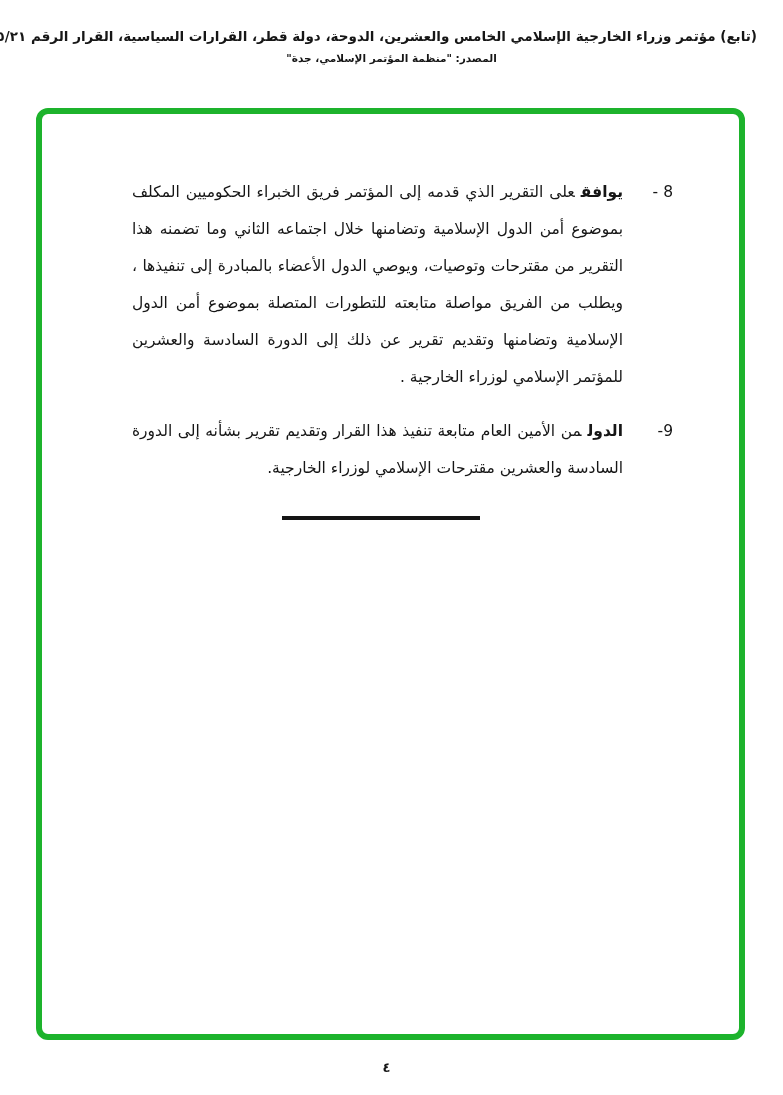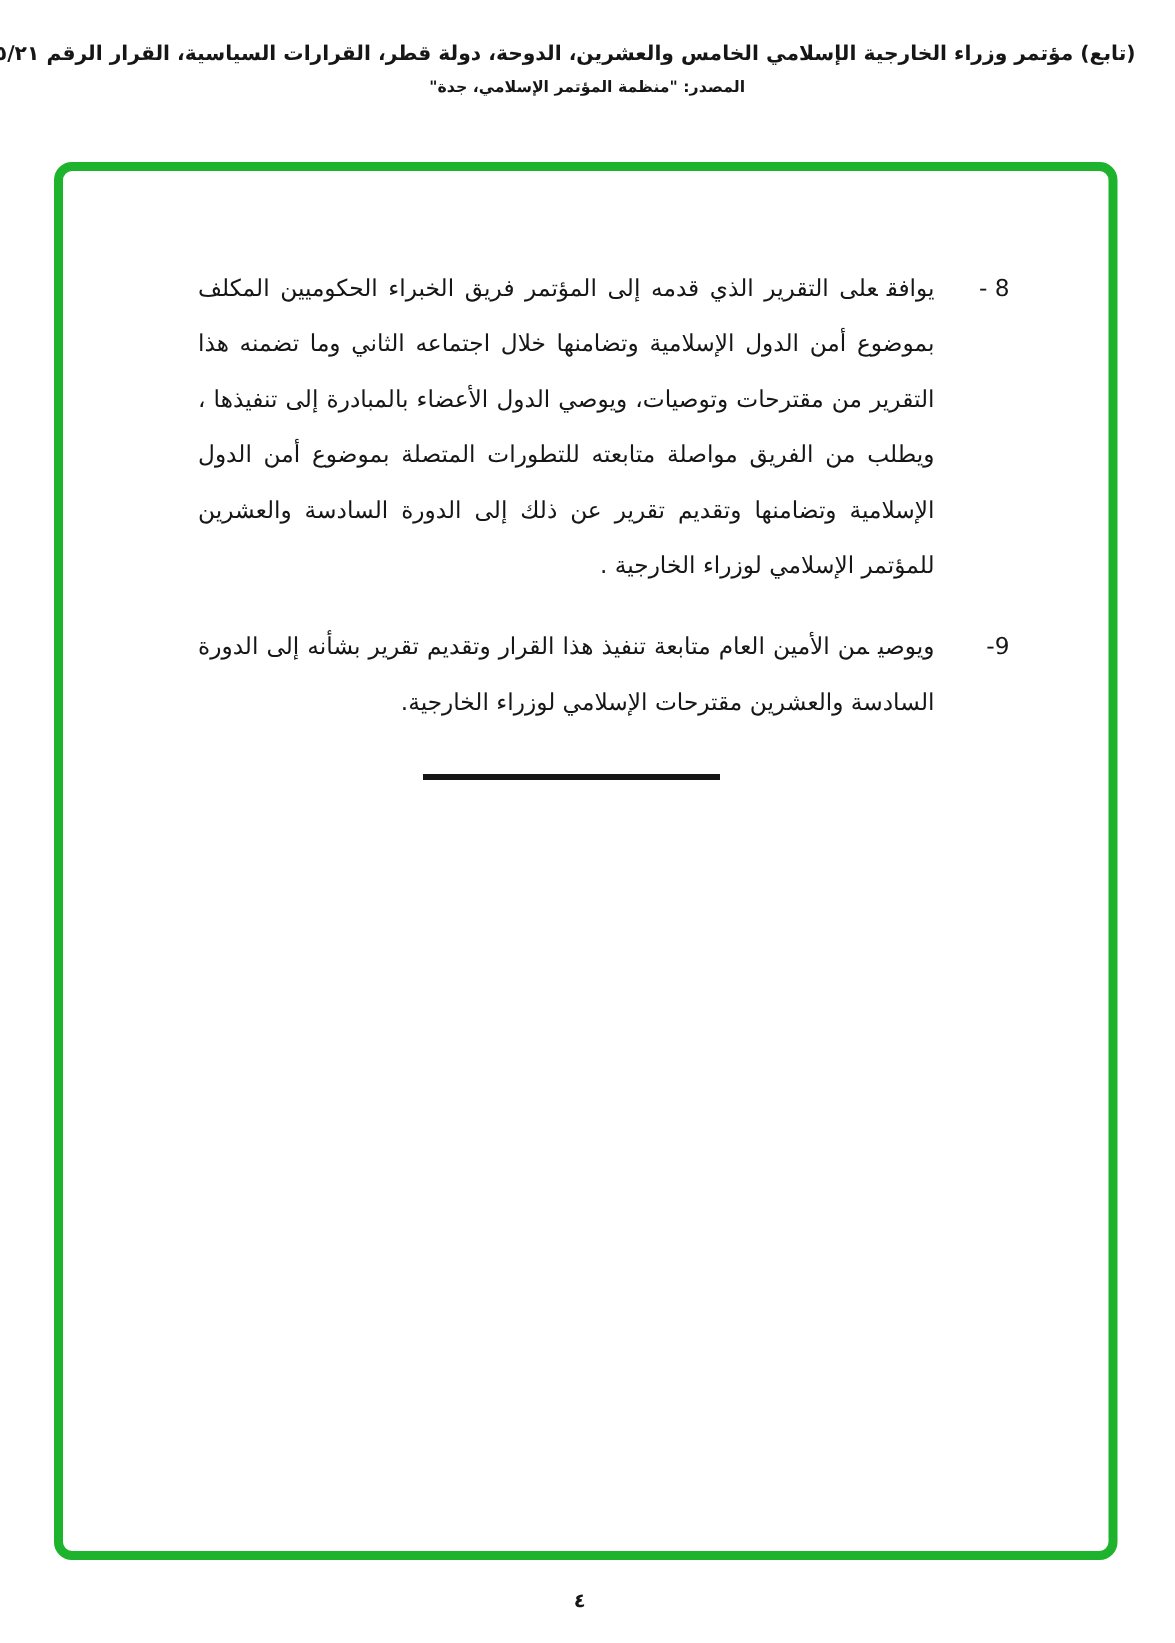--- a/index.html
+++ b/index.html
@@ -69,21 +69,21 @@
     flex: 0 0 36px;
     white-space: nowrap;
     text-align: right;
   }
   .item-text {
     flex: 1;
     text-align: justify;
     text-align-last: right;
   }
   .lead {
-    font-weight: normal;
+    font-weight: bold;
     margin-inline-end: 6px;
     margin-top: 44px;
   }
 
   .divider {
     width: 198px;
     height: 4px;
     background: #151515;
     margin: 29px 193px 0 150px;
   }
@@ -110,21 +110,21 @@
 <div class="frame">
   <div class="content">
 
     <div class="item">
       <span class="item-number">8 -</span>
       <span class="item-text"><span class="lead">يوافق</span><span>على التقرير الذي قدمه إلى المؤتمر فريق الخبراء الحكوميين المكلف بموضوع أمن الدول الإسلامية وتضامنها خلال اجتماعه الثاني وما تضمنه هذا التقرير من مقترحات وتوصيات، ويوصي الدول الأعضاء بالمبادرة إلى تنفيذها ، ويطلب من الفريق مواصلة متابعته للتطورات المتصلة بموضوع أمن الدول الإسلامية وتضامنها وتقديم تقرير عن ذلك إلى الدورة السادسة والعشرين للمؤتمر الإسلامي لوزراء الخارجية .</span></span>
     </div>
 
     <div class="item">
       <span class="item-number">9-</span>
-      <span class="item-text"><span class="lead">ويوصي</span><span>من الأمين العام متابعة تنفيذ هذا القرار وتقديم تقرير بشأنه إلى الدورة السادسة والعشرين مقترحات الإسلامي لوزراء الخارجية.</span></span>
+      <span class="item-text"><span class="lead">الدول</span><span>من الأمين العام متابعة تنفيذ هذا القرار وتقديم تقرير بشأنه إلى الدورة السادسة والعشرين مقترحات الإسلامي لوزراء الخارجية.</span></span>
     </div>
 
     <div class="divider"></div>
 
   </div>
 </div>
 
 <div class="page-number">٤</div>
 
 </body></html>

